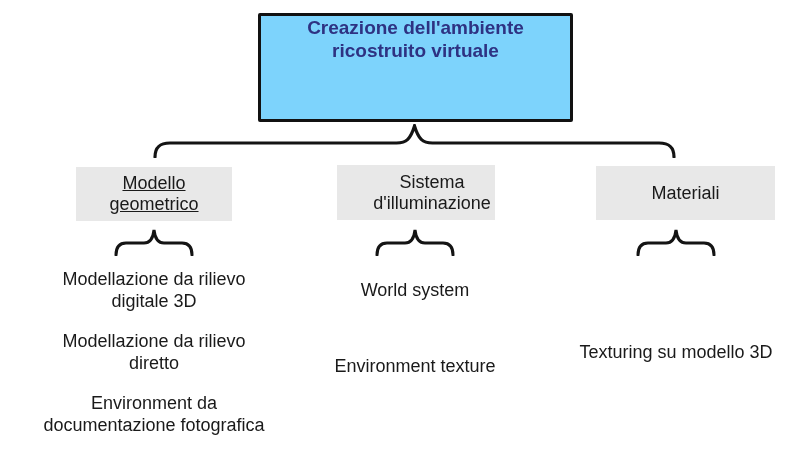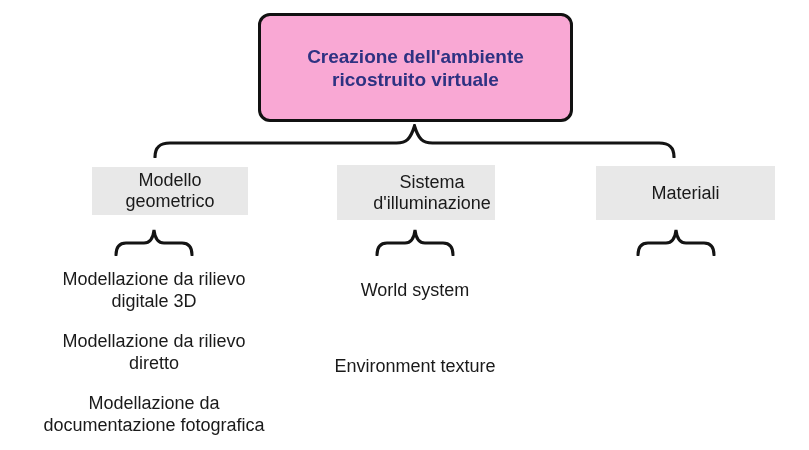--- a/index.html
+++ b/index.html
@@ -14,23 +14,23 @@
     position:relative;
     width:809px;height:450px;
     background:var(--background);
     font-family:"Liberation Sans", sans-serif;
     color:var(--body-text);
     overflow:hidden;
   }
   .root-box{
     position:absolute;left:258px;top:13px;width:315px;height:109px;
     box-sizing:border-box;
-    border:3px solid #111;border-radius:12px;
-    background:#f9a8d4;
-    display:flex;align-items:center;justify-content:center;
+    border:3px solid #111;border-radius:2px;
+    background:#7dd3fc;
+    display:flex;justify-content:center;
     padding:0 10px;
   }
   .root-title{
     font-size:19px;font-weight:bold;line-height:23px;
     color:var(--title-text);text-align:center;
   }
   .brace{position:absolute;display:block;}
   .brace path{fill:none;stroke:var(--line);stroke-linecap:round;}
   .brace.big path{stroke-width:3.2px;}
   .brace.small path{stroke-width:3px;}
@@ -54,21 +54,21 @@
 <div class="stage">
 
   <div class="root-box">
     <div class="root-title">Creazione dell'ambiente ricostruito virtuale</div>
   </div>
 
   <svg class="brace big" style="left:153px;top:124px;" width="523" height="34" viewBox="0 0 524 34">
     <path d="M2,33 C2,23 7,19 17,19 L244,19 C254,19 258,15 262,2 C266,15 270,19 280,19 L507,19 C517,19 522,23 522,33"></path>
   </svg>
 
-  <div class="cat-box" style="left:92px;top:167px;width:156px;height:48px;">
+  <div class="cat-box" style="left:76px;top:167px;width:156px;height:54px;text-decoration:underline;">
     <span>Modello geometrico</span>
   </div>
   <div class="cat-box" style="left:337px;top:165px;width:158px;height:55px;padding-left:32px;">
     <span>Sistema d'illuminazione</span>
   </div>
   <div class="cat-box" style="left:596px;top:166px;width:179px;height:54px;">
     <span>Materiali</span>
   </div>
 
   <svg class="brace small" style="left:114px;top:228px;" width="80" height="28" viewBox="0 0 80 28">
@@ -78,20 +78,21 @@
     <path d="M2,27 C2,19 5,15 12,15 L30,15 C36,15 39,11 40,2 C41,11 44,15 50,15 L68,15 C75,15 78,19 78,27"></path>
   </svg>
   <svg class="brace small" style="left:636px;top:228px;" width="80" height="28" viewBox="0 0 80 28">
     <path d="M2,27 C2,19 5,15 12,15 L30,15 C36,15 39,11 40,2 C41,11 44,15 50,15 L68,15 C75,15 78,19 78,27"></path>
   </svg>
 
   <div class="item" style="left:14px;top:268px;width:280px;">Modellazione da rilievo
 digitale 3D</div>
   <div class="item" style="left:14px;top:330px;width:280px;">Modellazione da rilievo
 diretto</div>
-  <div class="item" style="left:14px;top:392px;width:280px;">Modellazione da
+  <div class="item" style="left:14px;top:392px;width:280px;">Environment da
 documentazione fotografica</div>
 
   <div class="item" style="left:295px;top:279px;width:240px;">World system</div>
   <div class="item" style="left:295px;top:355px;width:240px;">Environment texture</div>
 
+  <div class="item" style="left:546px;top:341px;width:260px;">Texturing su modello 3D</div>
 
 </div>
 
 </body></html>

